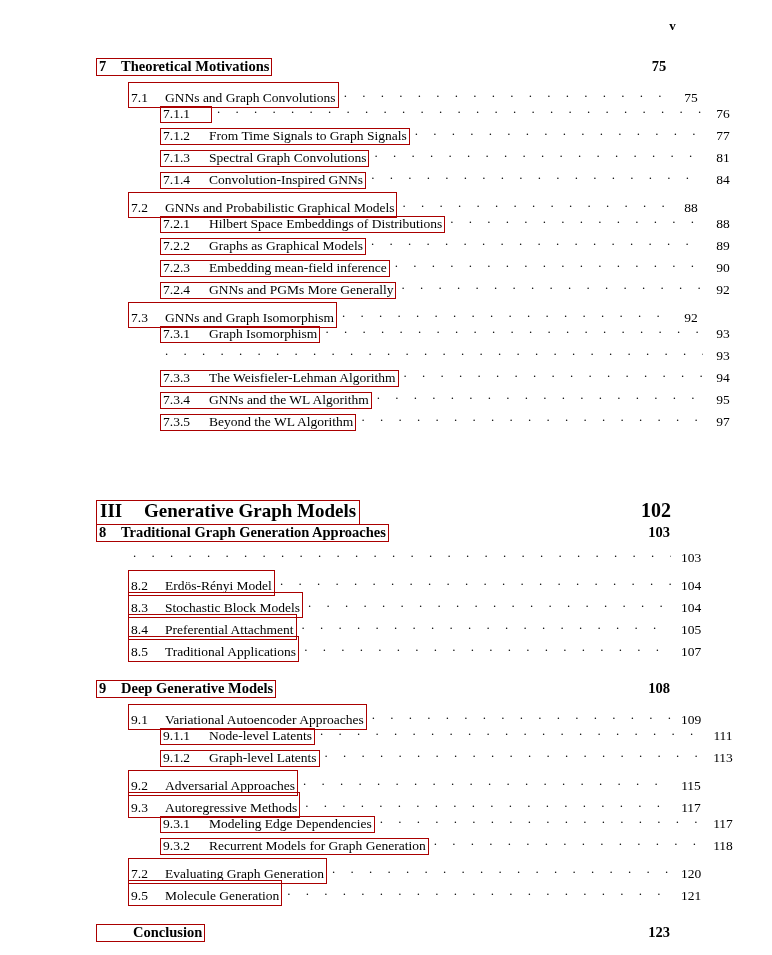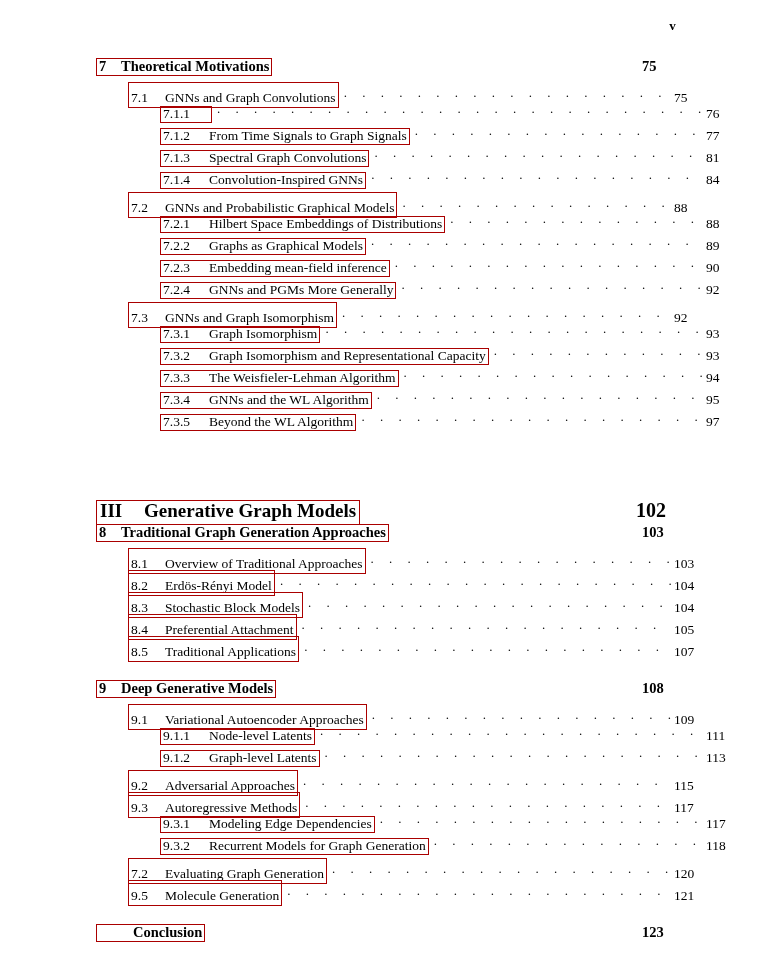--- a/index.html
+++ b/index.html
@@ -70,21 +70,21 @@
     letter-spacing: 6.0px;
     font-size: 13px;
     color: #111;
     position: absolute;
     left: 0;
     bottom: 0.06em;
     white-space: nowrap;
   }
   .pg {
     flex: 0 0 34px;
-    text-align: left;
+    text-align: center;
     font-size: 13.5px;
   }
 
   
   .lvl-chap {
     height: 26px;
     font-weight: bold;
     font-size: 14.5px;
   }
   .lvl-chap .num  { width: 22px; }
@@ -285,24 +285,20 @@
         <a class="subbox">
           <span class="num">7.3.1</span>
           <span class="title">Graph Isomorphism</span>
         </a>
         <span class="leader">
           <i>. . . . . . . . . . . . . . . . . . . . . . . . . . . . . . . . . . . . . . . . . . . . . . . . .</i>
         </span>
         <span class="pg">93</span>
       </div>
       <div class="row lvl-sub">
-        <a class="subbox">
-          <span class="num">7.3.2</span>
-          <span class="title">Graph Isomorphism and Representational Capacity</span>
-        </a>
         <span class="leader">
           <i>. . . . . . . . . . . . . . . . . . . . . . . . . . . . . . . . . . . . . . . . . . . . . . . . .</i>
         </span>
         <span class="pg">93</span>
       </div>
       <div class="row lvl-sub">
         <a class="subbox">
           <span class="num">7.3.3</span>
           <span class="title">The Weisfieler-Lehman Algorithm</span>
         </a>
@@ -343,24 +339,20 @@
       <div class="gap-md"></div>
       <div class="row lvl-chap">
         <a class="chapbox">
           <span class="num">8</span>
           <span class="title">Traditional Graph Generation Approaches</span>
         </a>
         <span class="leader"></span>
         <span class="pg">103</span>
       </div>
       <div class="row lvl-sec">
-        <a class="secbox">
-          <span class="num">8.1</span>
-          <span class="title">Overview of Traditional Approaches</span>
-        </a>
         <span class="leader">
           <i>. . . . . . . . . . . . . . . . . . . . . . . . . . . . . . . . . . . . . . . . . . . . . . . . .</i>
         </span>
         <span class="pg">103</span>
       </div>
       <div class="row lvl-sec">
         <a class="secbox">
           <span class="num">8.2</span>
           <span class="title">Erdös-Rényi Model</span>
         </a>

